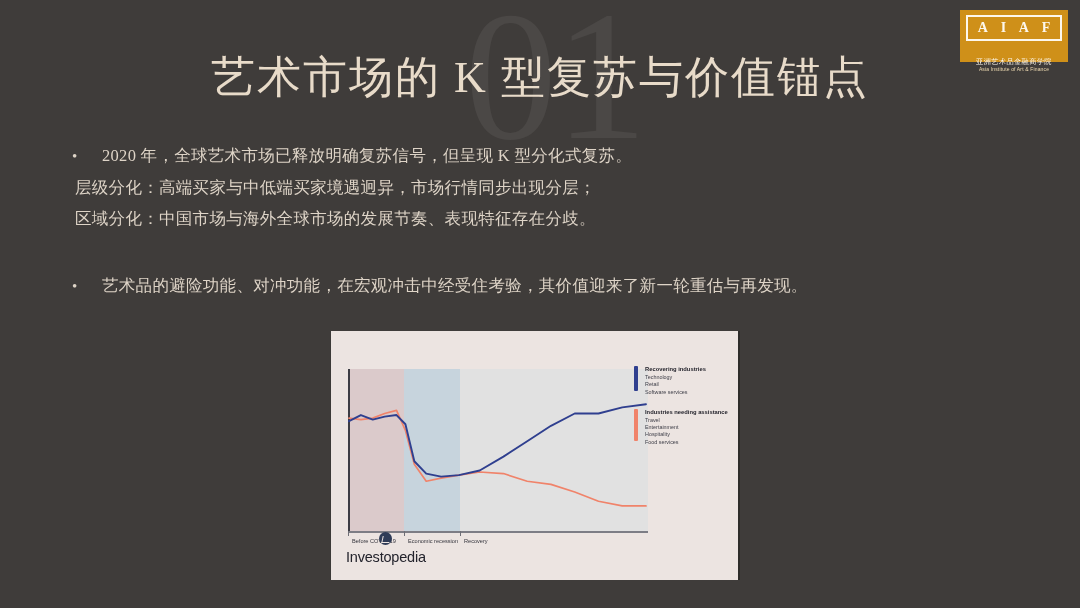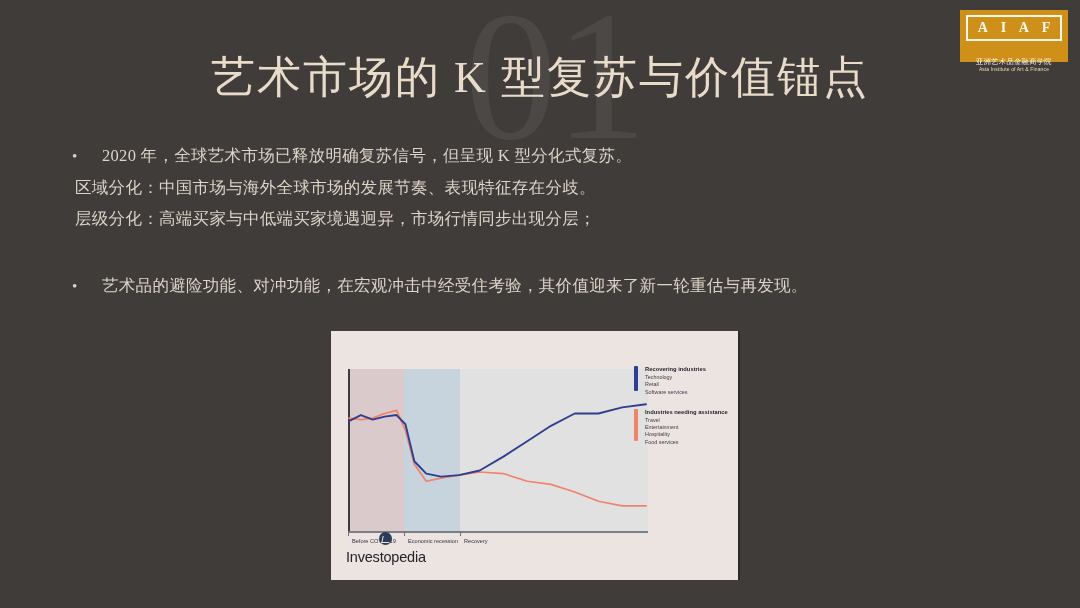--- a/index.html
+++ b/index.html
@@ -241,22 +241,22 @@
     </div>
     <div id="logo-cn">亚洲艺术品金融商学院</div>
     <div id="logo-en">Asia Institute of Art &amp; Finance</div>
   </div>
 
   <div id="body-text">
     <div class="bullet-row">
       <span class="bullet-dot">•</span>
       <span class="bullet-text">2020 年，全球艺术市场已释放明确复苏信号，但呈现 K 型分化式复苏。</span>
     </div>
+    <div class="sub-line">层级分化：高端买家与中低端买家境遇迥异，市场行情同步出现分层；</div>
     <div class="sub-line">区域分化：中国市场与海外全球市场的发展节奏、表现特征存在分歧。</div>
-    <div class="sub-line">层级分化：高端买家与中低端买家境遇迥异，市场行情同步出现分层；</div>
 
     <div class="bullet-row" id="bullet2">
       <span class="bullet-dot">•</span>
       <span class="bullet-text">艺术品的避险功能、对冲功能，在宏观冲击中经受住考验，其价值迎来了新一轮重估与再发现。</span>
     </div>
   </div>
 
   <div id="chart-card">
 
 

